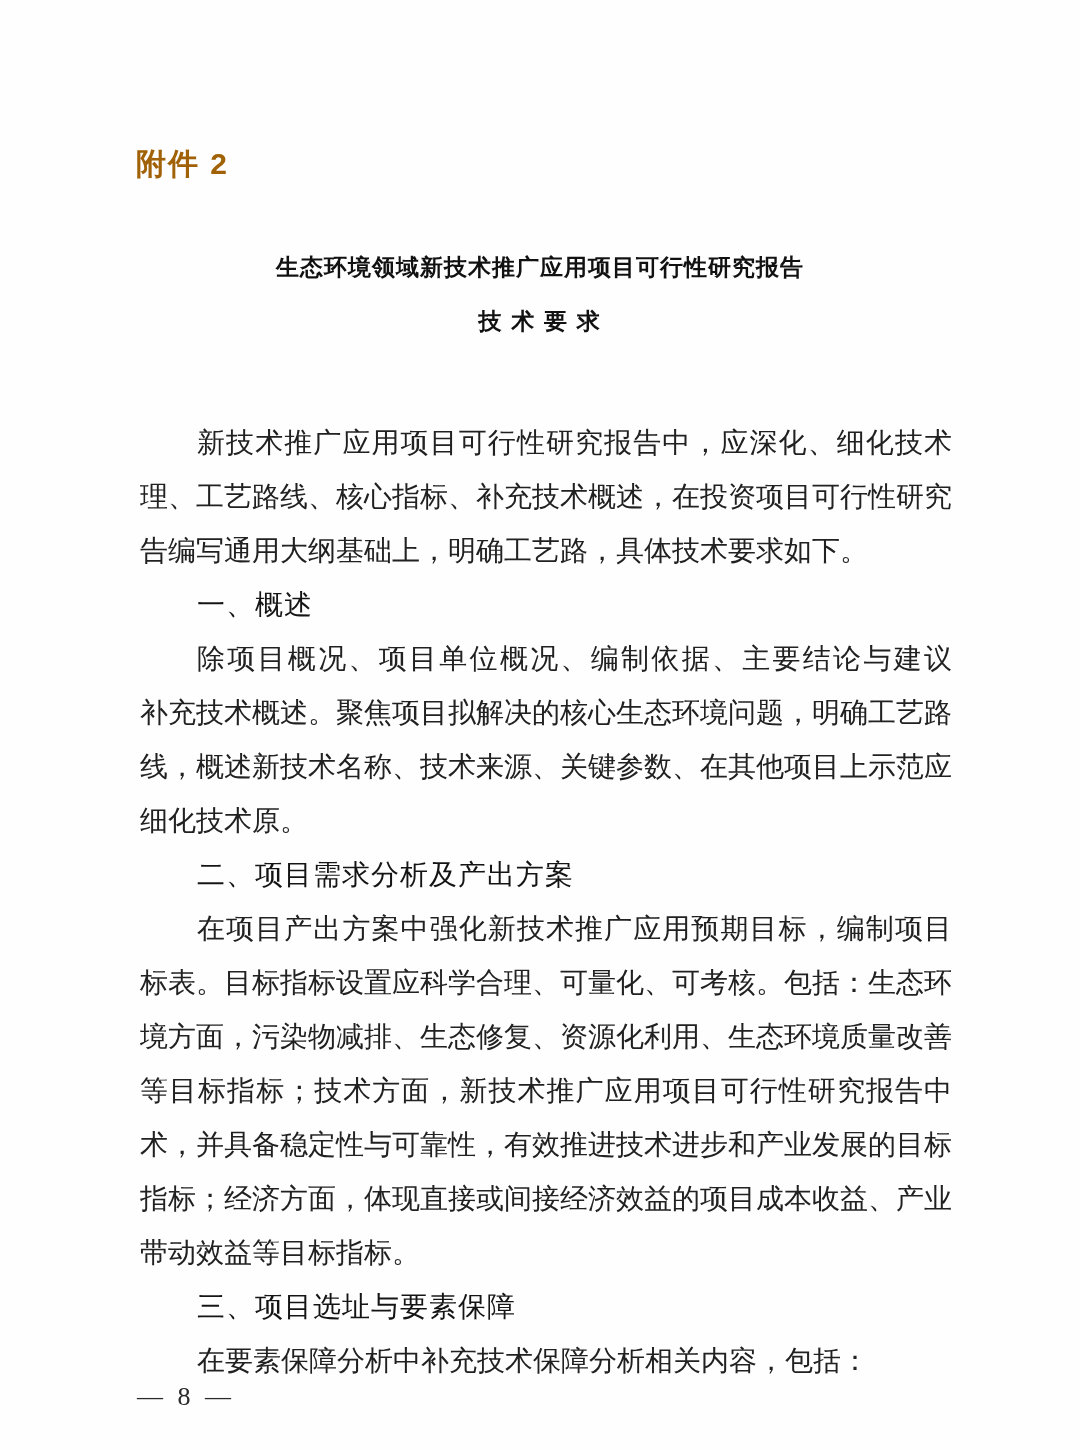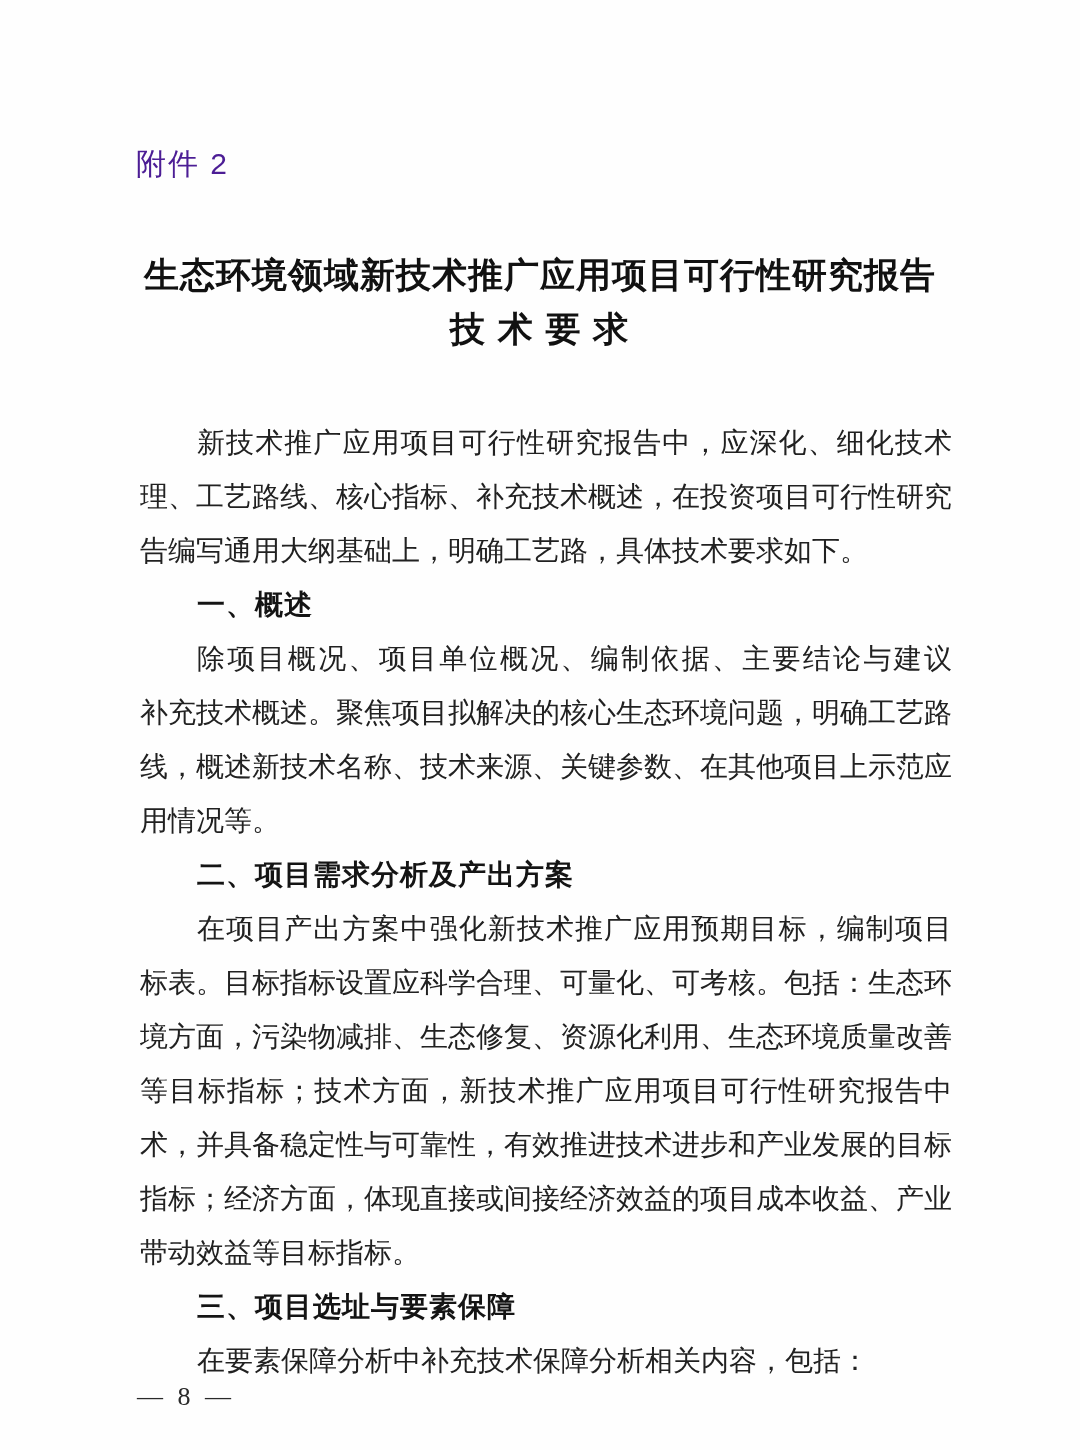--- a/index.html
+++ b/index.html
@@ -12,33 +12,33 @@
     background: #fefefe;
     color: #1f1f1f;
     font-family: "Liberation Serif", "DejaVu Serif", serif;
     overflow: hidden;
   }
   .attachment-label {
     position: absolute;
     top: 144px;
     left: 136px;
     font-family: "Liberation Sans", "DejaVu Sans", sans-serif;
-    font-weight: 400;
+    font-weight: 700;
     font-size: 30px;
     letter-spacing: 2px;
-    color: #4c1d95;
+    color: #a16207;
   }
   .doc-title {
     position: absolute;
     left: 0;
     width: 100%;
     text-align: center;
     font-family: "Liberation Serif", "DejaVu Serif", serif;
     font-weight: 700;
-    font-size: 35px;
+    font-size: 23px;
     letter-spacing: 1px;
     color: #111111;
     white-space: pre;
   }
   .doc-title.line1 { top: 252px; }
   .doc-title.line2 { top: 306px; letter-spacing: 2px; }
   .doc-body {
     position: absolute;
     top: 416px;
     left: 140px;
@@ -55,21 +55,21 @@
     overflow: hidden;
   }
   .text-line.end {
     text-align-last: left;
   }
   .text-line.indent {
     text-indent: 57px;
   }
   .section-heading {
     font-family: "Liberation Sans", "DejaVu Sans", sans-serif;
-    font-weight: 700;
+    font-weight: 400;
     font-size: 28px;
     line-height: 54px;
     height: 54px;
     text-indent: 57px;
     color: #141414;
     text-align: left;
     text-align-last: left;
     letter-spacing: 1px;
   }
   .page-number {
@@ -93,21 +93,21 @@
   <div class="doc-title line2">技 术 要 求</div>
 
   <div class="doc-body" id="doc-body">
       <div class="text-line indent">新技术推广应用项目可行性研究报告中，应深化、细化技术原</div>
       <div class="text-line">理、工艺路线、核心指标、补充技术概述，在投资项目可行性研究报</div>
       <div class="text-line end">告编写通用大纲基础上，明确工艺路，具体技术要求如下。</div>
       <div class="section-heading">一、概述</div>
       <div class="text-line indent">除项目概况、项目单位概况、编制依据、主要结论与建议外，</div>
       <div class="text-line">补充技术概述。聚焦项目拟解决的核心生态环境问题，明确工艺路</div>
       <div class="text-line">线，概述新技术名称、技术来源、关键参数、在其他项目上示范应</div>
-      <div class="text-line end">用情况等。</div>
+      <div class="text-line end">细化技术原。</div>
       <div class="section-heading">二、项目需求分析及产出方案</div>
       <div class="text-line indent">在项目产出方案中强化新技术推广应用预期目标，编制项目目</div>
       <div class="text-line">标表。目标指标设置应科学合理、可量化、可考核。包括：生态环</div>
       <div class="text-line">境方面，污染物减排、生态修复、资源化利用、生态环境质量改善</div>
       <div class="text-line">等目标指标；技术方面，新技术推广应用项目可行性研究报告中</div>
       <div class="text-line">术，并具备稳定性与可靠性，有效推进技术进步和产业发展的目标</div>
       <div class="text-line">指标；经济方面，体现直接或间接经济效益的项目成本收益、产业</div>
       <div class="text-line end">带动效益等目标指标。</div>
       <div class="section-heading">三、项目选址与要素保障</div>
       <div class="text-line indent end">在要素保障分析中补充技术保障分析相关内容，包括：</div>

